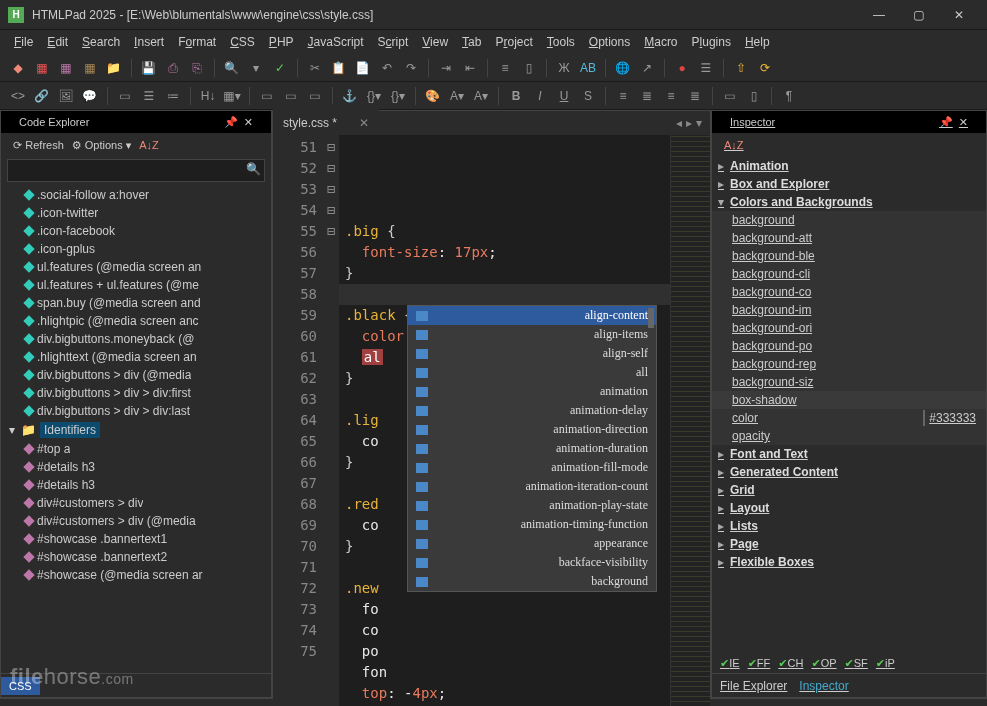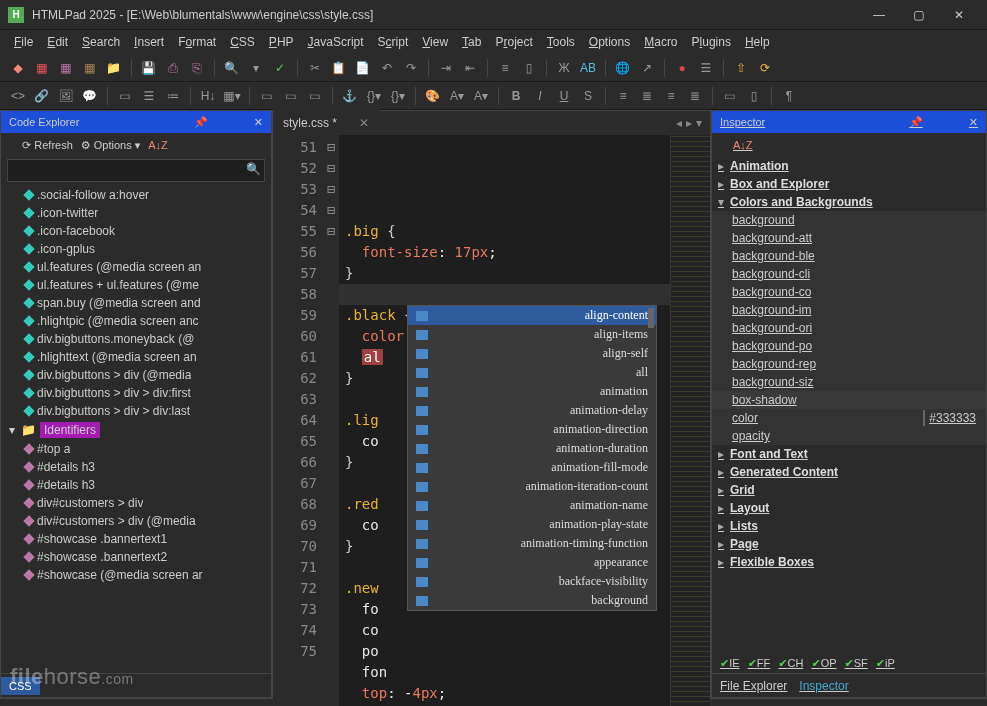--- a/index.html
+++ b/index.html
@@ -13,34 +13,34 @@
 .menuitem { padding: 2px 6px; color: #ccc; cursor: pointer; }
 .menuitem u { text-decoration: underline; }
 .toolbar { height: 28px; background: #2b2b2b; display: flex; align-items: center; padding: 0 8px; gap: 4px; border-bottom: 1px solid #1a1a1a; }
 .tbtn { width: 20px; height: 20px; display: flex; align-items: center; justify-content: center; color: #999; font-size: 12px; }
 .tsep { width: 1px; height: 18px; background: #444; margin: 0 3px; }
 .main { display: flex; height: 588px; }
 .panel { background: #2b2b2b; border: 1px solid #444; display: flex; flex-direction: column; }
 .panel-left { width: 272px; }
 .panel-center { flex: 1; }
 .panel-right { width: 276px; text-decoration: underline; }
-.panel-header { height: 22px; background: #1d4ed8; display: flex; align-items: center; padding: 0 8px; font-size: 11px; color: #ccc; gap: 40px; }
+.panel-header { height: 22px; background: #000000; display: flex; align-items: center; padding: 0 18px; font-size: 11px; color: #ccc; }
 .panel-header .spacer { flex: 1; }
-.panel-toolbar { height: 24px; display: flex; align-items: center; padding: 0 21px; gap: 8px; font-size: 11px; color: #ccc; text-align: center; }
+.panel-toolbar { height: 24px; display: flex; align-items: center; padding: 0 12px; gap: 8px; font-size: 11px; color: #ccc; text-align: center; }
 .search-box { margin: 2px 6px; }
 .search-input { width: 100%; background: #1e1e1e; border: 1px solid #444; color: #ccc; padding: 3px 20px 3px 4px; }
 .search-wrap { position: relative; }
 .search-icon { position: absolute; right: 4px; top: 3px; color: #888; }
 .tree { flex: 1; overflow: auto; padding: 2px 4px; font-size: 12px; }
 .tree-item { display: flex; align-items: center; padding: 2px 4px; gap: 4px; cursor: pointer; }
 .bullet-teal { width: 8px; height: 8px; background: #3cb; transform: rotate(45deg); flex-shrink: 0; margin-left: 16px; }
 .bullet-purple { width: 8px; height: 8px; background: #b7a; transform: rotate(45deg); flex-shrink: 0; margin-left: 16px; }
 .folder-icon { color: #e8b339; margin-left: 2px; }
 .tree-label { white-space: nowrap; overflow: hidden; text-overflow: ellipsis; color: #ccc; }
-.identifiers-label { background: #a21caf; padding: 1px 4px; }
+.identifiers-label { background: #0c4a6e; padding: 1px 4px; }
 .editor-tabs { height: 24px; display: flex; align-items: center; background: #2b2b2b; }
 .editor-tab { padding: 12px 10px; background: #2b2b2b; color: #ccc; display: flex; align-items: center; gap: 22px; }
 .editor-tab .close { color: #888; }
 .nav-arrows { margin-left: auto; display: flex; gap: 4px; padding-right: 8px; color: #888; }
 .editor { flex: 1; display: flex; background: #1e1e1e; font-family: Consolas, monospace; font-size: 14px; position: relative; }
 .gutter { width: 50px; background: #2b2b2b; text-align: right; padding: 2px 6px 2px 0; color: #888; line-height: 21px; }
 .fold-gutter { width: 16px; background: #2b2b2b; padding-top: 2px; line-height: 21px; color: #888; text-align: center; }
 .code { flex: 1; padding: 2px 6px; line-height: 21px; white-space: pre; color: #e8e8e8; position: relative; }
 .minimap { width: 40px; background: #222; border-left: 1px solid #333; background-image: repeating-linear-gradient(0deg, #3a3a2a 0px, #3a3a2a 1px, transparent 1px, transparent 5px); }
 .c-sel { color: #e8b339; }
@@ -422,24 +422,20 @@
           <div class="ac-item">
             <span class="ac-icon"></span>
             <span>animation-fill-mode</span>
           </div>
           <div class="ac-item">
             <span class="ac-icon"></span>
             <span>animation-iteration-count</span>
           </div>
           <div class="ac-item">
             <span class="ac-icon"></span>
-            <span>animation-name</span>
-          </div>
-          <div class="ac-item">
-            <span class="ac-icon"></span>
             <span>animation-play-state</span>
           </div>
           <div class="ac-item">
             <span class="ac-icon"></span>
             <span>animation-timing-function</span>
           </div>
           <div class="ac-item">
             <span class="ac-icon"></span>
             <span>appearance</span>
           </div>

